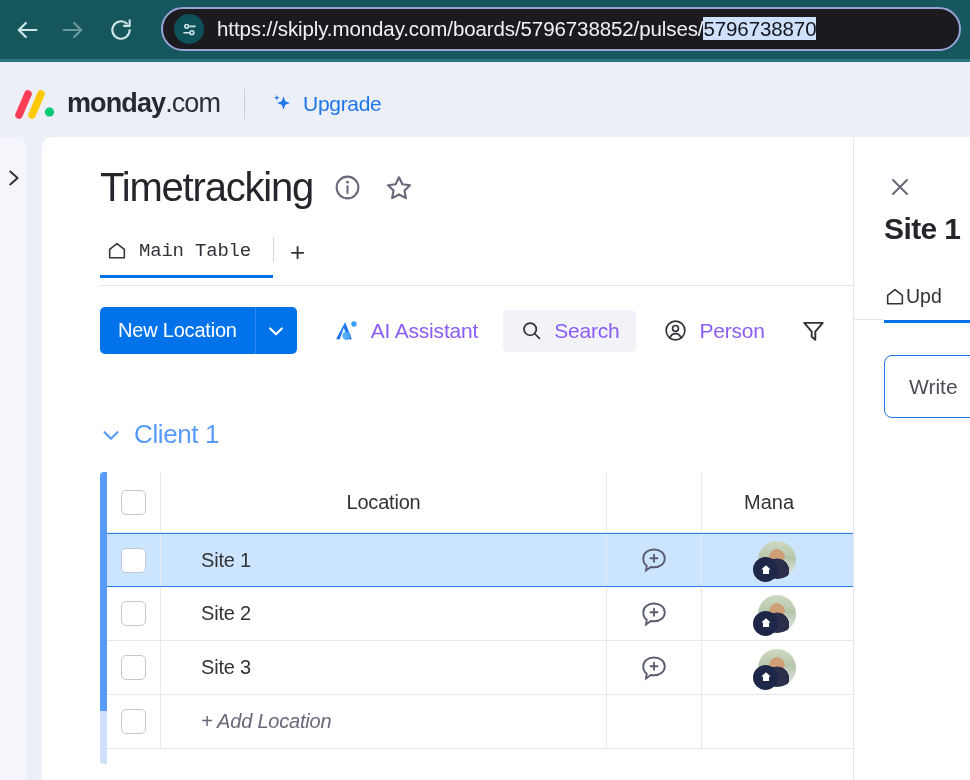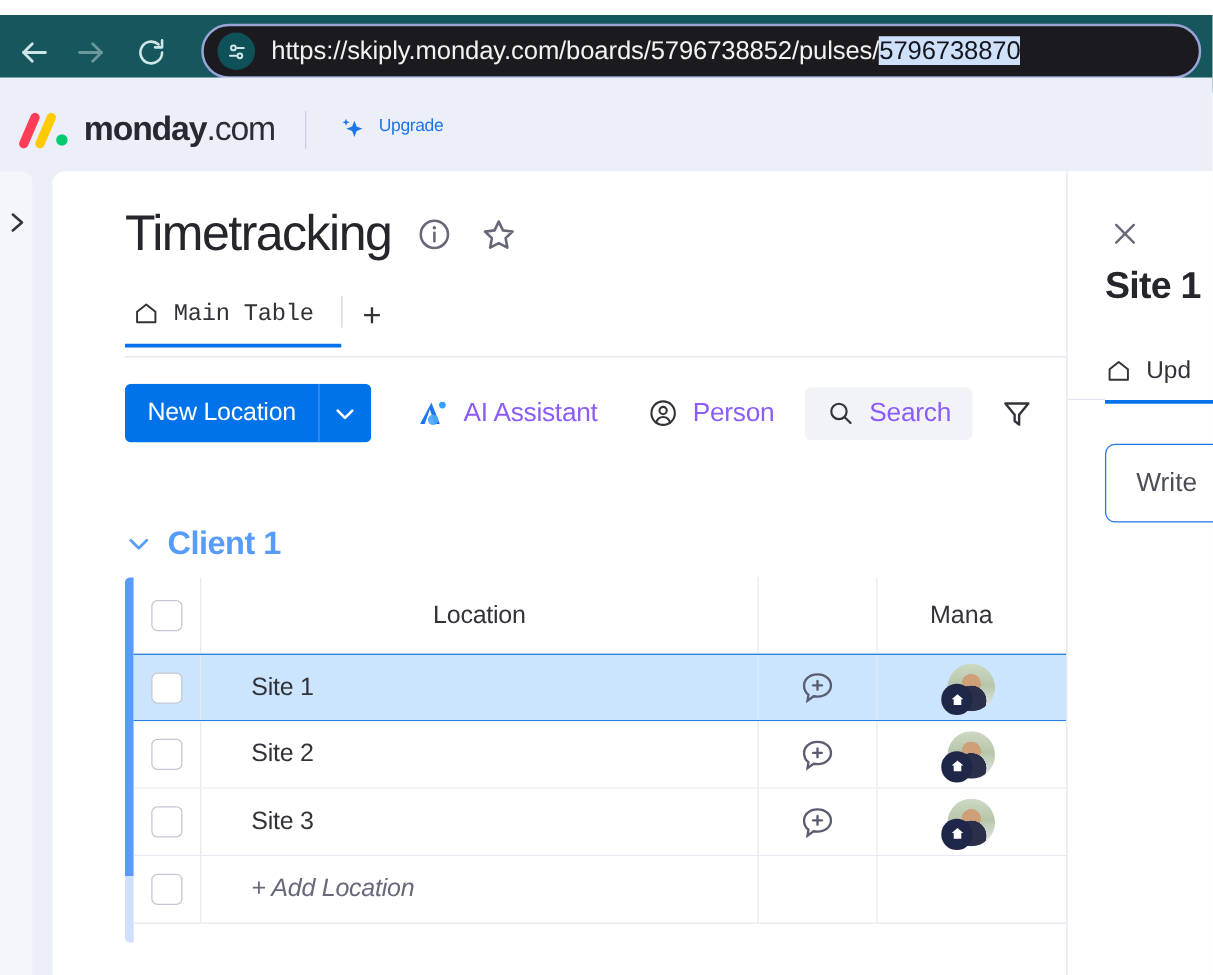--- a/index.html
+++ b/index.html
@@ -5,22 +5,22 @@
   * { box-sizing: border-box; margin: 0; padding: 0; }
   html, body {
     width: 970px; height: 780px;
     font-family: "Liberation Sans", sans-serif;
     overflow: hidden;
     background: #ffffff;
   }
 
   
   #browser-chrome {
-    position: absolute; left: 0; top: 12px; width: 842px; height: 62px;
-    background: #6d28d9;
+    position: absolute; left: 0; top: 0; width: 842px; height: 62px;
+    background: #701a75;
   }
   #browser-chrome-inner {
     position: absolute; left: 0; top: 0; width: 970px; height: 59px;
     background: #16575d;
     display: flex; align-items: center;
   }
   .nav-btn {
     width: 46px; height: 46px;
     display: flex; align-items: center; justify-content: center;
     color: #cfe6e8;
@@ -75,22 +75,22 @@
     font-size: 27px;
     letter-spacing: -0.9px;
     color: #26292f;
   }
   #monday-wordmark b { font-weight: 700; }
   #monday-wordmark span { font-weight: 400; color: #2b2e35; }
   #header-divider {
     width: 1px; height: 30px; background: #c9cddd; margin-left: 24px;
   }
   #upgrade-btn {
-    display: flex; align-items: flex-start; margin-left: 25px;
-    color: #1f76e8; font-size: 14px;
+    display: flex; align-items: flex-end; margin-left: 25px;
+    color: #1f76e8; font-size: 21px;
   }
   #upgrade-label { margin-left: 9px; letter-spacing: -.3px; }
 
   
   #page-body {
     position: absolute; left: 0; top: 137px; width: 970px; height: 643px;
     background: #eceff8;
   }
 
   
@@ -174,25 +174,25 @@
   #tool-search { margin-left: 12px; background: #f1f3f9; padding: 0 17px; }
   #tool-person { margin-left: 14px; }
   #tool-filter { margin-left: 14px; padding: 0 8px; }
 
   
   #group-header {
     position: absolute; left: 58px; top: 282px;
     display: flex; align-items: center;
   }
   #group-caret { color:#579bfc; display:block; margin-right: 12px; }
-  #group-title { color: #579bfc; font-size: 26px; font-weight: 700; letter-spacing:-.4px; }
+  #group-title { color: #579bfc; font-size: 26px; font-weight: 400; letter-spacing:-.4px; }
 
   
   #table-wrap {
-    position: absolute; left: 58px; top: 325px; width: 800px; height: 292px;
+    position: absolute; left: 58px; top: 335px; width: 800px; height: 292px;
   }
   #group-bar {
     position: absolute; left: 0; top: 0; width: 7px; height: 239px;
     background: #579bfc; border-top-left-radius: 4px;
   }
   #group-bar-faded {
     position: absolute; left: 0; top: 239px; width: 7px; height: 53px;
     background: #cfe0fd; border-bottom-left-radius: 4px;
   }
   .t-row {
@@ -276,21 +276,21 @@
     font-size: 30px; font-weight: 700; color: #25262b; letter-spacing:-.6px;
     white-space: nowrap;
   }
   #panel-tabs {
     position: absolute; left: 30px; top: 148px;
     display: flex; align-items: center;
     padding-bottom: 12px;
     border-bottom: 3px solid #0073ea;
     width: 110px;
   }
-  #panel-tab-label { margin-left: 11px; font-size: 19.5px; color:#323338; white-space: nowrap; }
+  #panel-tab-label { font-size: 19.5px; color:#323338; white-space: nowrap; }
   #panel-tabs-rule {
     position: absolute; left: 0; top: 182px; width: 30px; height: 1px; background:#e3e6f0;
   }
   #panel-write-box {
     position: absolute; left: 30px; top: 218px;
     width: 120px; height: 63px;
     border: 1.8px solid #1f76e8; border-radius: 8px;
     display: flex; align-items: center; justify-content: flex-start;
     padding-left: 24px;
     font-size: 21px; color: #4b4d57;
@@ -416,35 +416,35 @@
                 <stop offset="100%" stop-color="#0a5ce0"></stop>
           </linearGradient>
             </defs>
           <path d="M10.3 3.6 L16.4 19.6 H12.9 L9.1 8.9 L5.3 19.6 H1.9 Z" fill="url(#aig)"></path>
           <circle cx="18.4" cy="5.6" r="2.5" fill="#36a0ff"></circle>
           <circle cx="11.6" cy="16.4" r="3.9" fill="#4aa9fb" opacity=".92"></circle>
         </svg>
         <div class="tool-label">AI Assistant</div>
       </div>
 
+      <div class="tool-item" id="tool-search">
+        <svg width="23" height="23" viewBox="0 0 24 24" fill="none" stroke="#323338" stroke-width="1.8" stroke-linecap="round">
+          <circle cx="10.6" cy="10.6" r="6.4"></circle>
+            <line x1="15.4" y1="15.4" x2="20.3" y2="20.3"></line>
+        </svg>
+        <div class="tool-label">Search</div>
+      </div>
+
       <div class="tool-item" id="tool-person">
         <svg width="25" height="25" viewBox="0 0 24 24" fill="none" stroke="#323338" stroke-width="1.6">
           <circle cx="12" cy="12" r="9"></circle>
             <circle cx="12" cy="10" r="2.8"></circle>
           <path d="M6.6 19.2 C7.6 16.3 9.6 15 12 15 C14.4 15 16.4 16.3 17.4 19.2" stroke-linecap="round"></path>
         </svg>
         <div class="tool-label">Person</div>
-      </div>
-
-      <div class="tool-item" id="tool-search">
-        <svg width="23" height="23" viewBox="0 0 24 24" fill="none" stroke="#323338" stroke-width="1.8" stroke-linecap="round">
-          <circle cx="10.6" cy="10.6" r="6.4"></circle>
-            <line x1="15.4" y1="15.4" x2="20.3" y2="20.3"></line>
-        </svg>
-        <div class="tool-label">Search</div>
       </div>
 
       <div class="tool-item" id="tool-filter">
         <svg width="27" height="27" viewBox="0 0 24 24" fill="none" stroke="#323338" stroke-width="1.7" stroke-linejoin="round">
           <path d="M3.8 5.2 H20.2 L13.6 13.1 V20.2 L10.4 17.6 V13.1 Z"></path>
         </svg>
       </div>
     </div>
 
     <div id="group-header">

